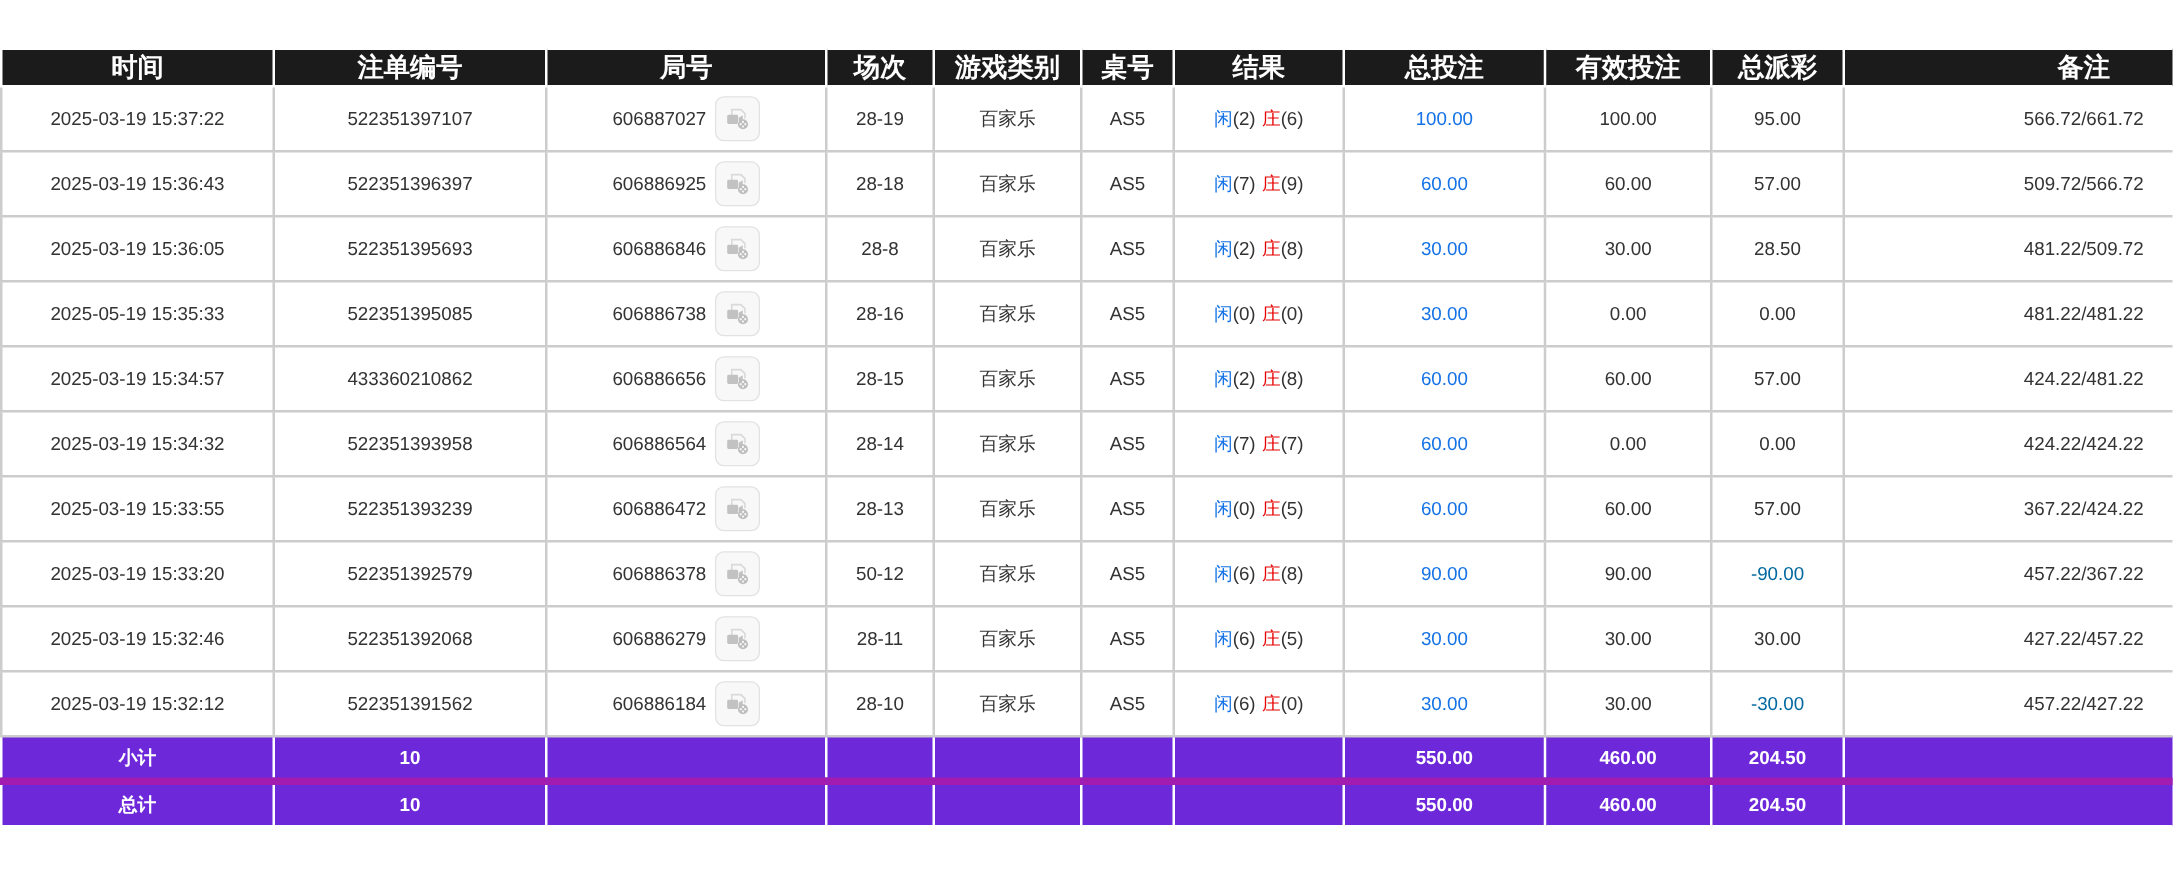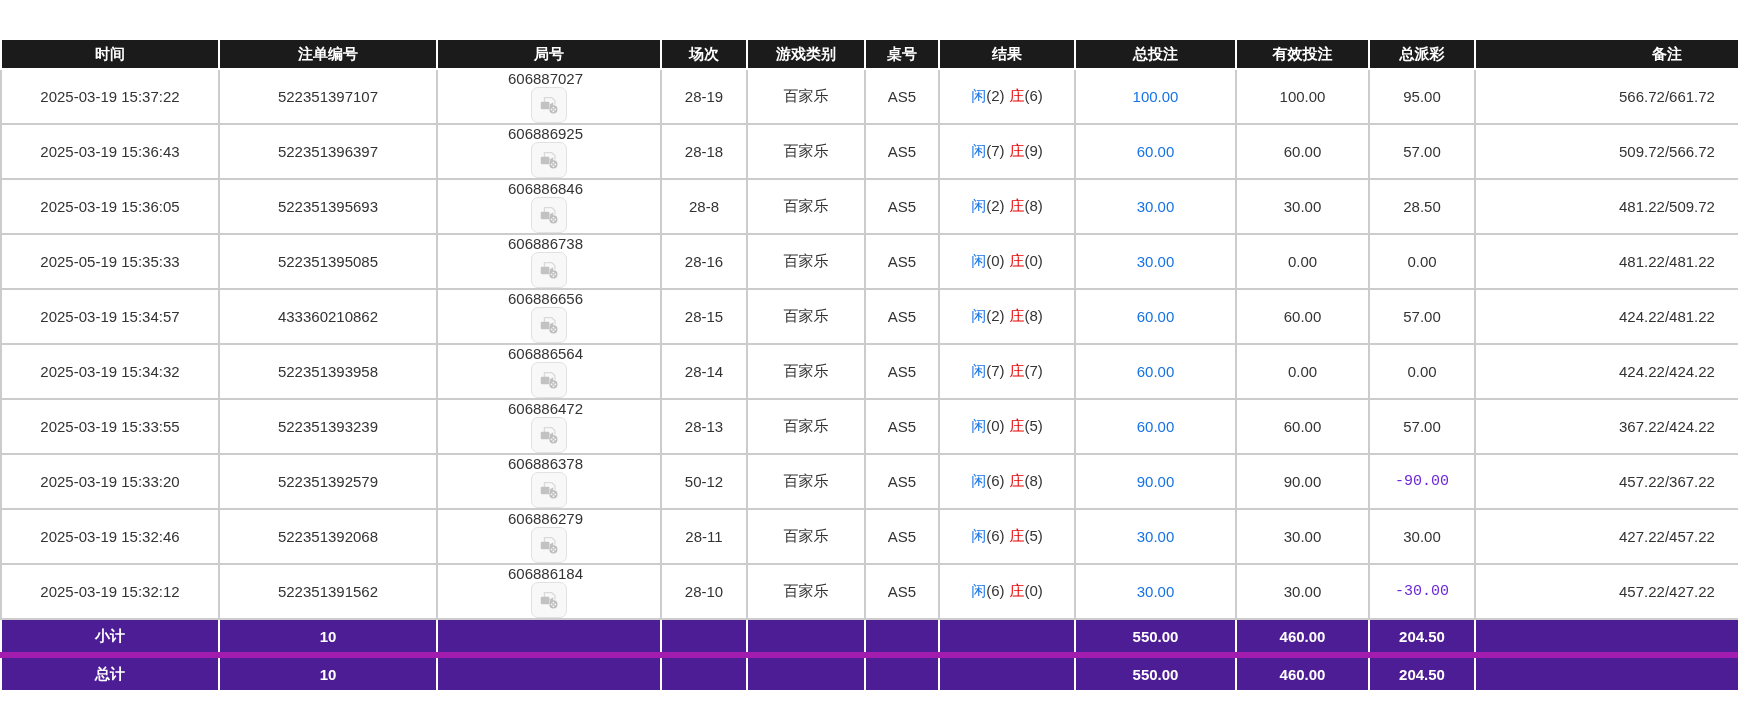--- a/index.html
+++ b/index.html
@@ -8,37 +8,37 @@
     font-family:"Liberation Sans","DejaVu Sans",sans-serif;
   }
   .table-wrap{position:absolute;top:38px;left:0;width:1738px;overflow:hidden;}
   table.records{
     border-collapse:collapse;table-layout:fixed;width:1858px;
     font-size:15px;color:#333;
   }
   table.records th{
     background:#1b1b1b;color:#ffffff;font-weight:bold;
     height:28px;border:2px solid #ffffff;text-align:center;
-    padding:0 4px;font-size:15px;
+    padding:0 4px;font-size:21px;
   }
   table.records tbody td{
     background:#ffffff;border:2px solid #cccccc;height:50px;
     text-align:center;padding:0 6px;white-space:nowrap;overflow:hidden;
   }
   table.records tfoot td{
-    background:#4c1d95;color:#ffffff;font-weight:bold;
+    background:#6d28d9;color:#ffffff;font-weight:bold;
     border:2px solid #ffffff;height:32px;text-align:center;padding:0 6px;
   }
   table.records tfoot tr.grand td{border-top:6px solid #a21caf;}
   .blue{color:#1673e6;}
-  .red{color:#6d28d9;font-family:Liberation Mono, monospace;}
+  .red{color:#0369a1;}
   .result-player{color:#1673e6;}
   .result-banker{color:#e60000;margin-left:5px;}
   .result-score{color:#333;}
-  .round-cell-inner{display:inline-flex;align-items:center;justify-content:center;flex-direction:column;}
+  .round-cell-inner{display:inline-flex;align-items:center;justify-content:center;}
   .round-num{margin-right:7px;}
   .video-btn{
     width:36px;height:36px;background:#f8f8f8;border:1px solid #e2e2e2;
     border-radius:7px;display:inline-flex;align-items:center;justify-content:center;
     cursor:pointer;padding:0;
   }
   .video-btn svg{display:block;}
 </style>
 </head>
 <body>

